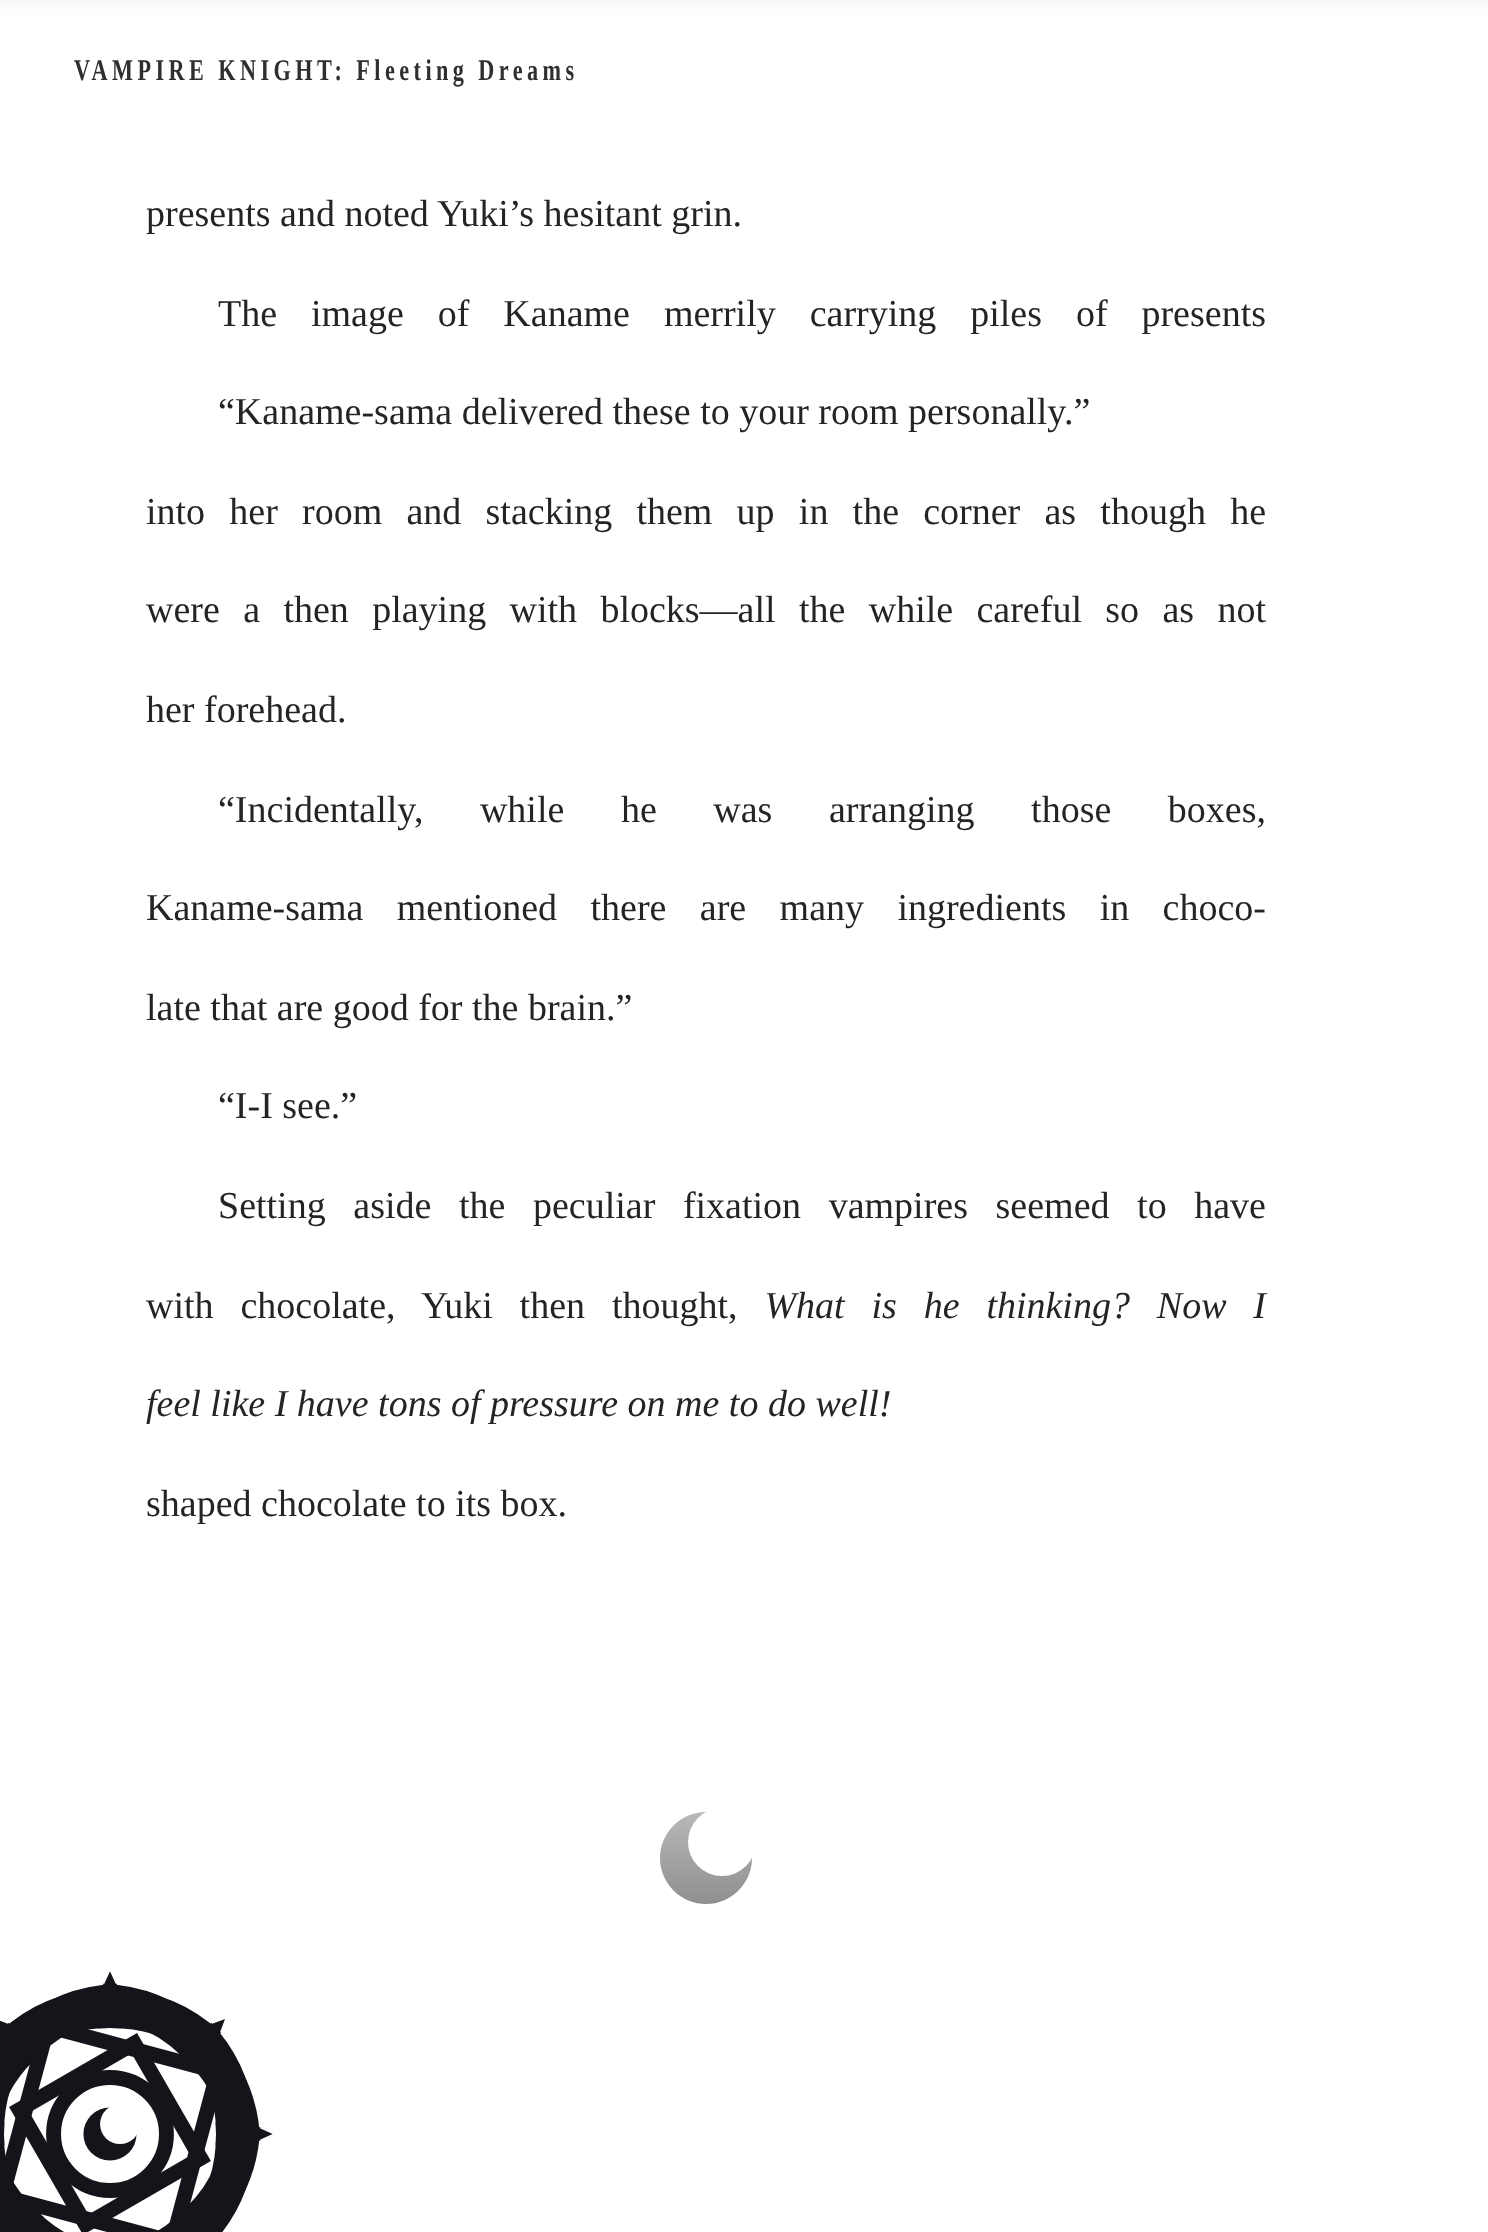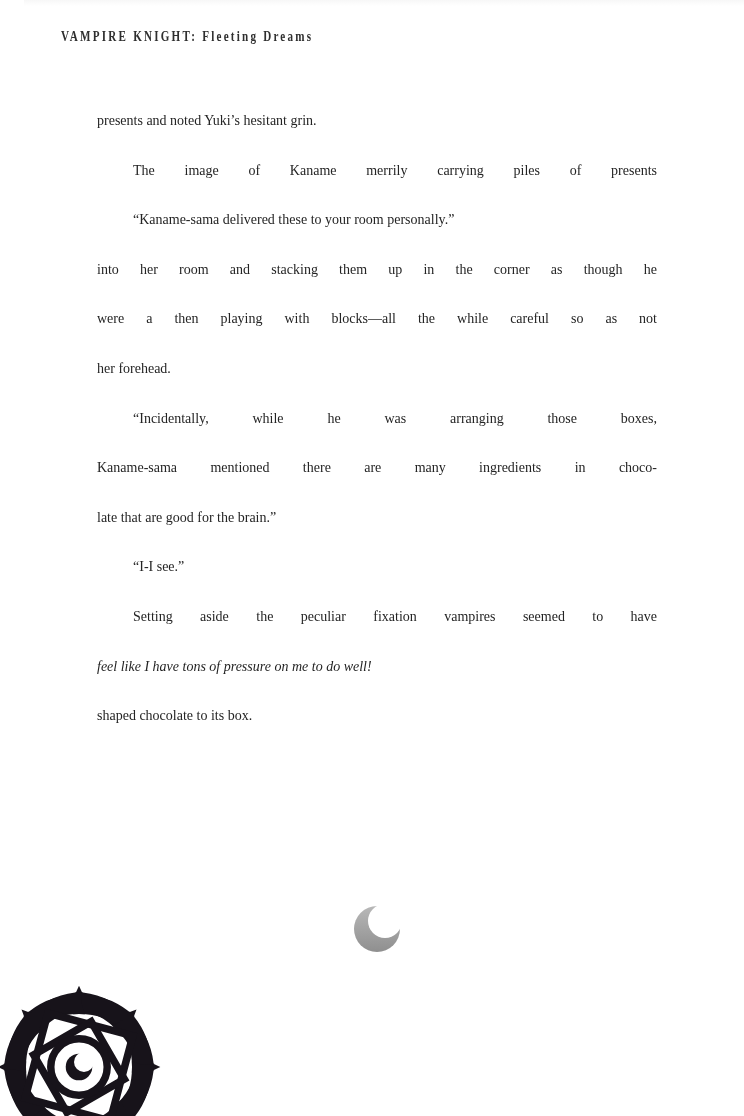--- a/index.html
+++ b/index.html
@@ -11,41 +11,40 @@
     height: 1116px;
     position: relative;
     overflow: hidden;
     background: #ffffff;
     font-family: "Liberation Serif", serif;
   }
   .page {
     position: absolute;
     inset: 0;
     background: linear-gradient(180deg, #f7f7f7 0px, #ffffff 6px);
-    margin-left: 24px;
   }
   .running-header {
     position: absolute;
     left: 37px;
     top: 28px;
     font-family: "Liberation Serif", serif;
     font-weight: 700;
     font-size: 15px;
     letter-spacing: 3px;
     color: #2f2f2f;
     transform: scaleX(0.74);
     transform-origin: left top;
     white-space: nowrap;
   }
   .body-text {
     position: absolute;
     left: 73px;
-    top: 96px;
+    top: 83px;
     width: 560px;
-    font-size: 14px;
+    font-size: 19px;
     line-height: 49.6px;
     color: #242424;
     text-rendering: optimizeLegibility;
   }
   .line {
     height: 49.6px;
     overflow: visible;
   }
   .line.nowrap { white-space: nowrap; }
   .line.indent { padding-left: 36px; }
@@ -83,20 +82,21 @@
       <div class="line justify indent"><span>The image of Kaname merrily carrying piles of presents</span></div>
       <div class="line nowrap indent"><span>“Kaname-sama delivered these to your room personally.”</span></div>
       <div class="line justify"><span>into her room and stacking them up in the corner as though he</span></div>
       <div class="line justify"><span>were a then playing with blocks—all the while careful so as not</span></div>
       <div class="line nowrap"><span>her forehead.</span></div>
       <div class="line justify indent"><span>“Incidentally, while he was arranging those boxes,</span></div>
       <div class="line justify"><span>Kaname-sama mentioned there are many ingredients in choco-</span></div>
       <div class="line nowrap"><span>late that are good for the brain.”</span></div>
       <div class="line nowrap indent"><span>“I-I see.”</span></div>
       <div class="line justify indent"><span>Setting aside the peculiar fixation vampires seemed to have</span></div>
+      <div class="line justify"><span>with chocolate, Yuki then thought, </span><span class="italic">What is he thinking? Now I</span></div>
       <div class="line nowrap"><span class="italic">feel like I have tons of pressure on me to do well!</span></div>
       <div class="line nowrap"><span>shaped chocolate to its box.</span></div>
     </div>
 
   <div class="moon-divider">
     <svg viewBox="0 0 48 48" aria-hidden="true">
       <defs>
         <linearGradient id="moonGrad" x1="0" y1="0" x2="0" y2="1">
           <stop offset="0" stop-color="#b8b8b8"></stop>
           <stop offset="1" stop-color="#8f8f8f"></stop>

